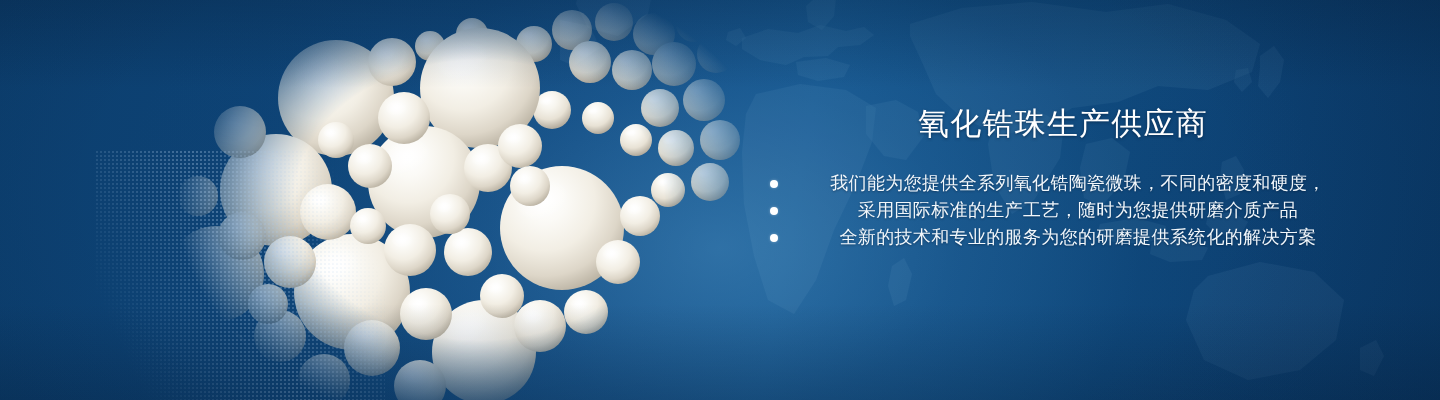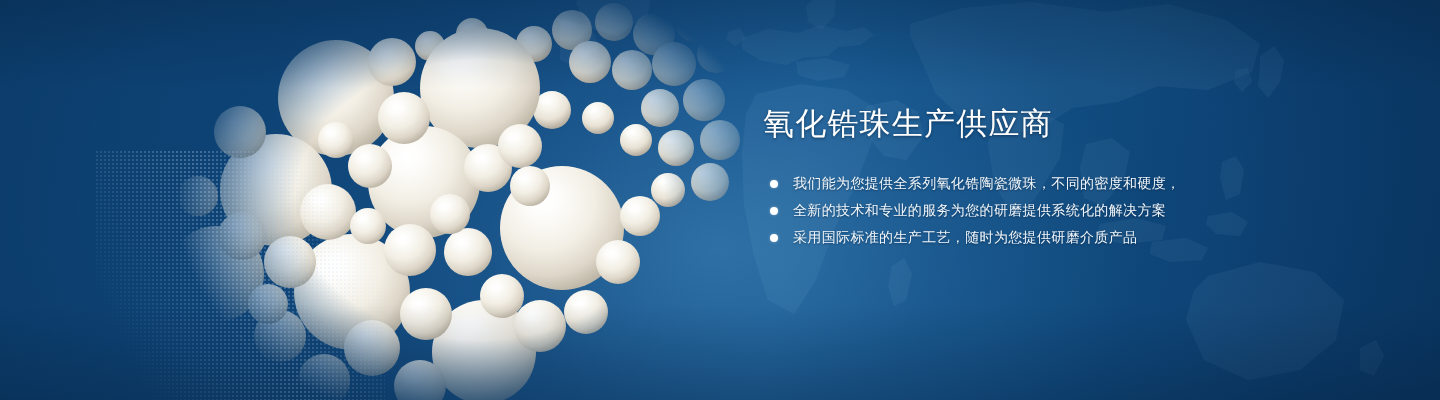--- a/index.html
+++ b/index.html
@@ -9,20 +9,21 @@
   }
   * { box-sizing: border-box; }
 
   .banner {
     position: relative;
     width: 1440px;
     height: 400px;
     overflow: hidden;
     font-family: "Liberation Sans", "DejaVu Sans", sans-serif;
     background: #0d4274;
+    text-align: center;
   }
 
   
   .bg-base {
     position: absolute; inset: 0;
     background:
       linear-gradient(100deg,
         #0c3f6f 0%,
         #0d4274 18%,
         #104a80 40%,
@@ -111,21 +112,21 @@
 
   .bullets {
     list-style: none;
     margin: 27px 0 0 0;
     padding: 0;
   }
   .bullet {
     position: relative;
     padding-left: 30px;
     margin: 0 0 2px 0;
-    font-size: 14px;
+    font-size: 18px;
     line-height: 25px;
     color: #f2f7fb;
     letter-spacing: 0.35px;
     text-shadow: 0 1px 2px rgba(3,22,46,0.45);
   }
   .bullet-dot {
     position: absolute;
     left: 7px; top: 9px;
     width: 8px; height: 8px;
     border-radius: 50%;
@@ -361,24 +362,24 @@
 
     <ul class="bullets">
 
       <li class="bullet">
         <span class="bullet-dot"></span>
         <span class="bullet-text">我们能为您提供全系列氧化锆陶瓷微珠，不同的密度和硬度，</span>
       </li>
 
       <li class="bullet">
         <span class="bullet-dot"></span>
+        <span class="bullet-text">采用国际标准的生产工艺，随时为您提供研磨介质产品</span>
+      </li>
+
+      <li class="bullet">
+        <span class="bullet-dot"></span>
         <span class="bullet-text">全新的技术和专业的服务为您的研磨提供系统化的解决方案</span>
       </li>
 
-      <li class="bullet">
-        <span class="bullet-dot"></span>
-        <span class="bullet-text">采用国际标准的生产工艺，随时为您提供研磨介质产品</span>
-      </li>
-
     </ul>
   </div>
 
 </div>
 
 </body></html>

